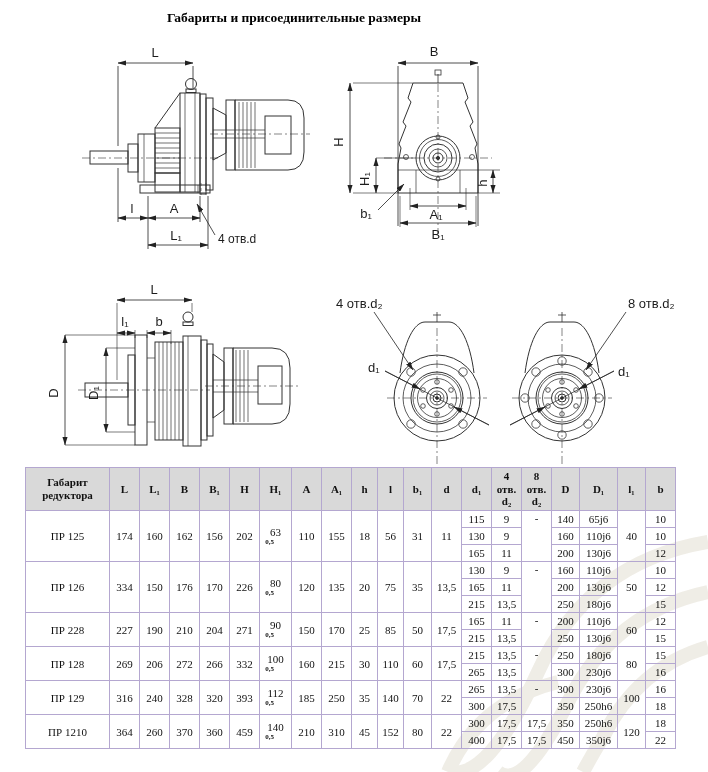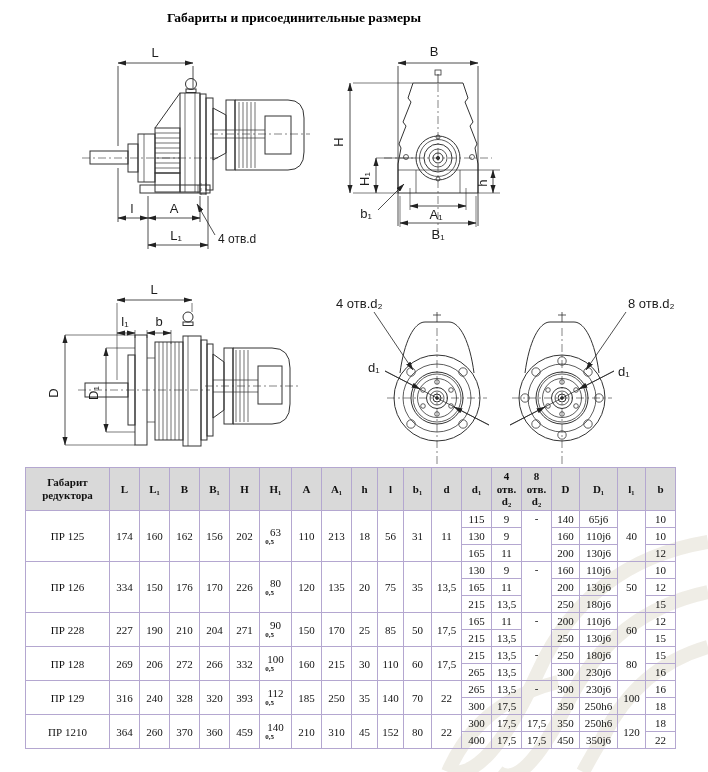--- a/index.html
+++ b/index.html
@@ -396,21 +396,21 @@
       <td rowspan="3">162</td>
       <td rowspan="3">156</td>
       <td rowspan="3">202</td>
       <td rowspan="3">
             <div class="h1wrap">
               <span class="h1main">63</span>
               <span class="h1tol">0,5</span>
             </div>
           </td>
       <td rowspan="3">110</td>
-      <td rowspan="3">213</td>
+      <td rowspan="3">155</td>
       <td rowspan="3">18</td>
       <td rowspan="3">56</td>
       <td rowspan="3">31</td>
       <td rowspan="3">11</td>
       <td>115</td>
       <td>9</td>
       <td rowspan="3" class="vtop">-</td>
       <td>140</td>
       <td>65j6</td>
       <td rowspan="3">40</td>

